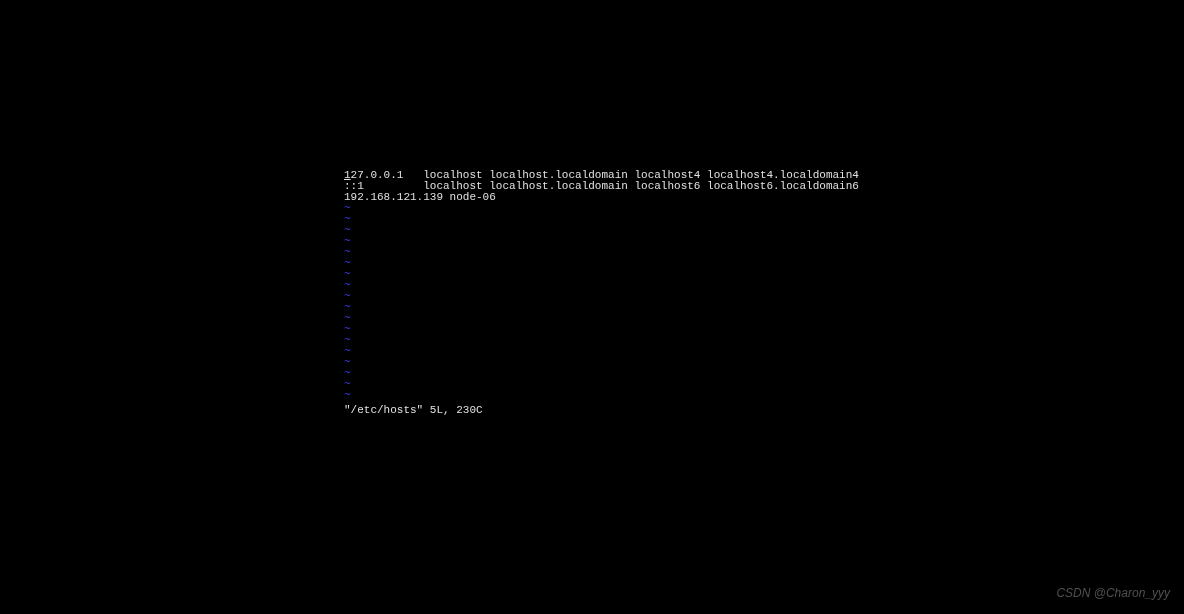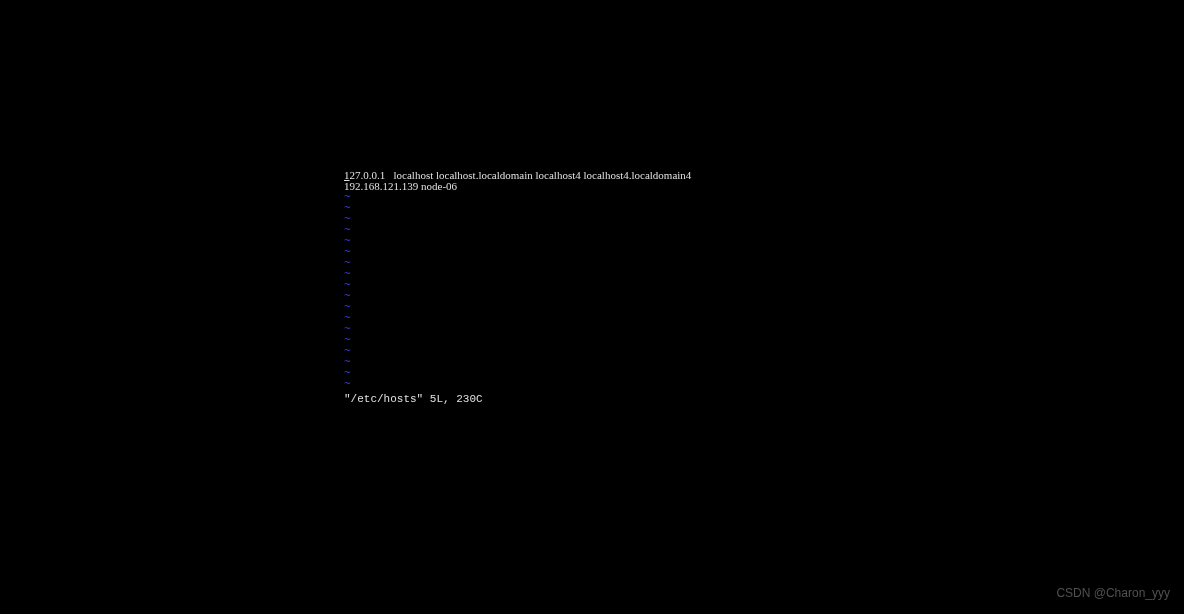--- a/index.html
+++ b/index.html
@@ -20,21 +20,21 @@
     .terminal-container {
       position: absolute;
       left: 344px;
       top: 170px;
       width: 500px;
       line-height: 11px;
     }
     .file-line {
       color: #e0e0e0;
       white-space: pre;
-      font-family: Liberation Serif, serif;
+      font-family: Liberation Mono, monospace;
     }
     .cursor-line {
       position: relative;
     }
     .cursor-char {
       text-decoration: underline;
     }
     .tilde-line {
       color: #4040ff;
       white-space: pre;
@@ -47,28 +47,30 @@
       margin-top: 4px;
     }
     .watermark {
       position: absolute;
       bottom: 14px;
       right: 14px;
       color: #6b6b6b;
       font-size: 12px;
       font-family: Arial, sans-serif;
       opacity: 0.75;
+      font-style: italic;
     }
   </style>
 </head>
 <body>
 
 <div class="terminal-container">
   <div id="file-content">
       <div class="file-line cursor-line"><span></span><span class="cursor-char">1</span><span>27.0.0.1   localhost localhost.localdomain localhost4 localhost4.localdomain4</span></div>
+      <div class="file-line">::1         localhost localhost.localdomain localhost6 localhost6.localdomain6</div>
       <div class="file-line">192.168.121.139 node-06</div>
     </div>
   <div id="tilde-area">
       <div class="tilde-line">~</div>
       <div class="tilde-line">~</div>
       <div class="tilde-line">~</div>
       <div class="tilde-line">~</div>
       <div class="tilde-line">~</div>
       <div class="tilde-line">~</div>
       <div class="tilde-line">~</div>

